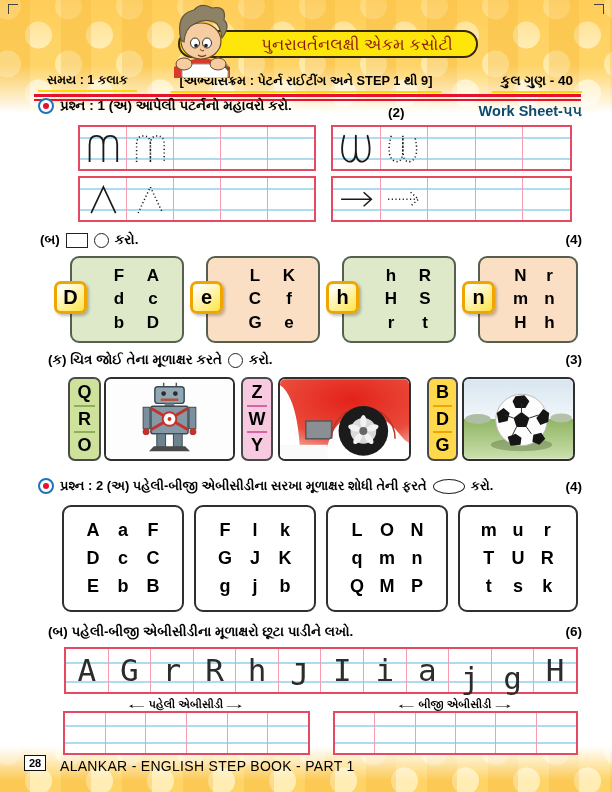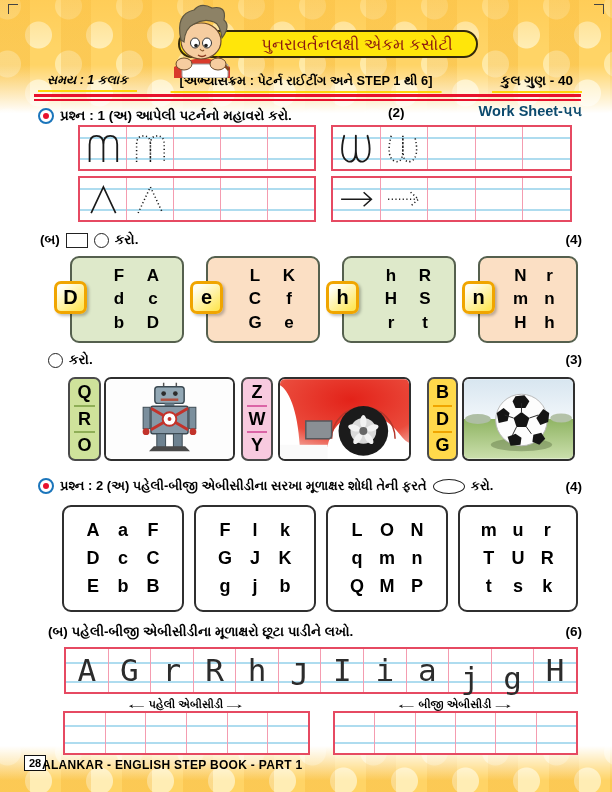--- a/index.html
+++ b/index.html
@@ -23,21 +23,21 @@
   .crop.tl{left:8px;top:4px;border-left:1.5px solid #444;border-top:1.5px solid #444;}
   .crop.tr{right:8px;top:4px;border-right:1.5px solid #444;border-top:1.5px solid #444;}
   
   .pill{position:absolute;left:178px;top:30px;width:300px;height:28px;box-sizing:border-box;
     background:#FFE60A;border:2.5px solid #33290a;border-radius:16px;z-index:1;
     display:flex;align-items:center;justify-content:center;padding-left:58px;}
   .pill span{font-weight:normal;font-size:16.5px;color:#8C1810;white-space:nowrap;}
   .kid{position:absolute;left:154px;top:0px;width:96px;height:78px;z-index:2;}
   .meta{position:absolute;top:73px;font-weight:bold;font-size:12.5px;
     border-bottom:2.5px solid #FFD60A;padding:0 9px 2px;white-space:nowrap;}
-  .meta.time{left:38px;font-style:italic;}
+  .meta.time{left:38px;}
   .meta.syllabus{left:50%;transform:translateX(-50%);font-size:12.8px;}
   .meta.marks{right:30px;}
   .rule1{position:absolute;top:94px;left:34px;right:31px;height:3px;background:#E8112D;}
   .rule2{position:absolute;top:99px;left:34px;right:31px;height:1.5px;background:#E8112D;}
   
   .qrow{position:absolute;display:flex;align-items:center;gap:6px;white-space:nowrap;}
   .qtext{font-weight:bold;font-size:13.5px;}
   .marks{font-weight:bold;font-size:13.5px;}
   .bullet{width:12px;height:12px;border-radius:50%;border:2.5px solid #1B75BB;background:#fff;
     display:inline-flex;align-items:center;justify-content:center;flex:none;}
@@ -77,21 +77,21 @@
   .pic svg{display:block;width:100%;height:100%;}
   
   .abox{position:absolute;border:2px solid #2f2f2f;border-radius:9px;background:#fff;box-sizing:border-box;
     display:grid;grid-template-columns:1fr 1fr 1fr;align-items:center;justify-items:center;
     padding:10px 14px;font-weight:bold;font-size:18px;}
   
   .blabel{position:absolute;font-weight:bold;font-size:11px;display:flex;align-items:center;gap:6px;white-space:nowrap;}
   .arr{display:inline-block;transform:scaleX(2.1);font-size:12px;font-weight:normal;}
   .pageno{position:absolute;left:24px;top:755px;border:1.5px solid #111;background:#fff;
     font-weight:bold;font-size:11px;padding:1px 4px;z-index:3;}
-  .booktitle{position:absolute;left:42px;top:758px;font-weight:bold;font-size:12px;letter-spacing:.3px;z-index:3;}
+  .booktitle{position:absolute;left:60px;top:758px;font-weight:normal;font-size:14px;letter-spacing:.3px;z-index:3;}
 </style>
 </head>
 <body>
 
 <div class="sheet">
 
   <div class="band band-top"></div>
   <div class="band band-bottom"></div>
   <div class="crop tl"></div>
   <div class="crop tr"></div>
@@ -109,26 +109,26 @@
     <ellipse cx="53" cy="43" rx="4.5" ry="5" fill="#fff" stroke="#333" stroke-width="1"></ellipse>
     <circle cx="42" cy="45.5" r="1.8" fill="#222"></circle>
     <circle cx="52" cy="45.5" r="1.8" fill="#222"></circle>
     <path d="M46 49 q2 3 4 1" stroke="#8a5a30" stroke-width="1.2" fill="none"></path>
     <path d="M44 55 q4 3 8 0" stroke="#8a3a20" stroke-width="1.4" fill="none"></path>
     <ellipse cx="30" cy="64" rx="8" ry="6" fill="#F6CDA0" stroke="#6b4a2a"></ellipse>
     <ellipse cx="64" cy="64" rx="8" ry="6" fill="#F6CDA0" stroke="#6b4a2a"></ellipse>
   </svg>
 
   <div class="meta time">સમય : 1 કલાક</div>
-  <div class="meta syllabus">[અભ્યાસક્રમ : પેટર્ન રાઈટીંગ અને STEP 1 થી 6]</div>
+  <div class="meta syllabus">[અભ્યાસક્રમ : પેટર્ન રાઈટીંગ અને STEP 1 થી 9]</div>
   <div class="meta marks">કુલ ગુણ - 40</div>
   <div class="rule1"></div>
   <div class="rule2"></div>
 
-  <div class="qrow" style="left:38px;top:108px;text-align:center;">
+  <div class="qrow" style="left:38px;top:98px;text-align:center;">
     <span class="bullet"></span>
     <span class="qtext">પ્રશ્ન : 1 (અ) આપેલી પટર્નનો મહાવરો કરો.</span>
   </div>
   <div class="marks" style="position:absolute;left:388px;top:105px;">(2)</div>
   <div class="worksheet">Work Sheet-૫૫</div>
 
   <div class="wline" style="left:78px;top:125px;width:238px;height:46px;">
     <div class="bl" style="top:10px;"></div>
       <div class="bl" style="bottom:9px;"></div>
     <div class="cells">
@@ -256,20 +256,21 @@
       <span>r</span>
       <span>m</span>
       <span>n</span>
       <span>H</span>
       <span>h</span>
     </div>
   </div>
   <div class="tab" style="left:462px;top:281px;">n</div>
 
   <div class="qrow" style="left:48px;top:352px;">
+    <span class="qtext">(ક) ચિત્ર જોઈ તેના મૂળાક્ષર કરતે</span>
     <span class="ci-icon"></span>
     <span class="qtext">કરો.</span>
   </div>
   <div class="marks" style="position:absolute;right:30px;top:352px;">(3)</div>
 
   <div class="pcol green" style="left:68px;top:377px;width:33px;height:84px;">
     <div class="pl">Q</div>
     <div class="pl">R</div>
     <div class="pl">O</div>
   </div>

